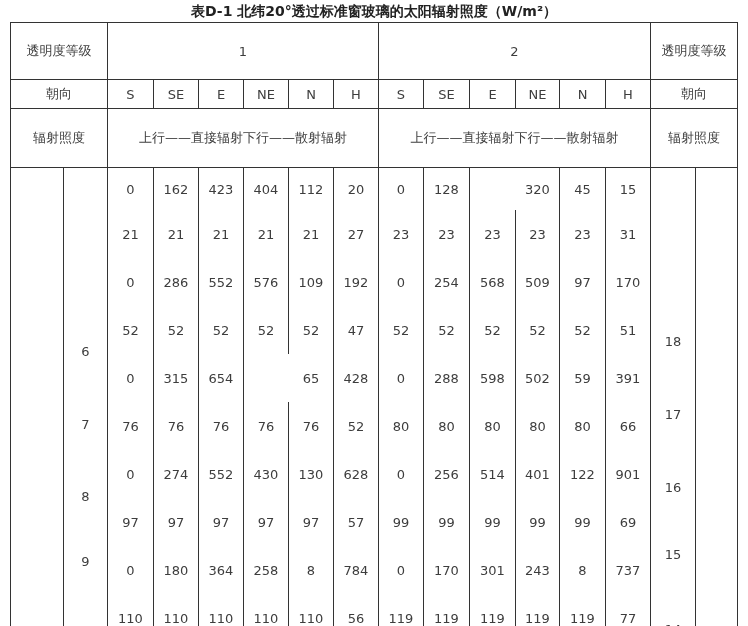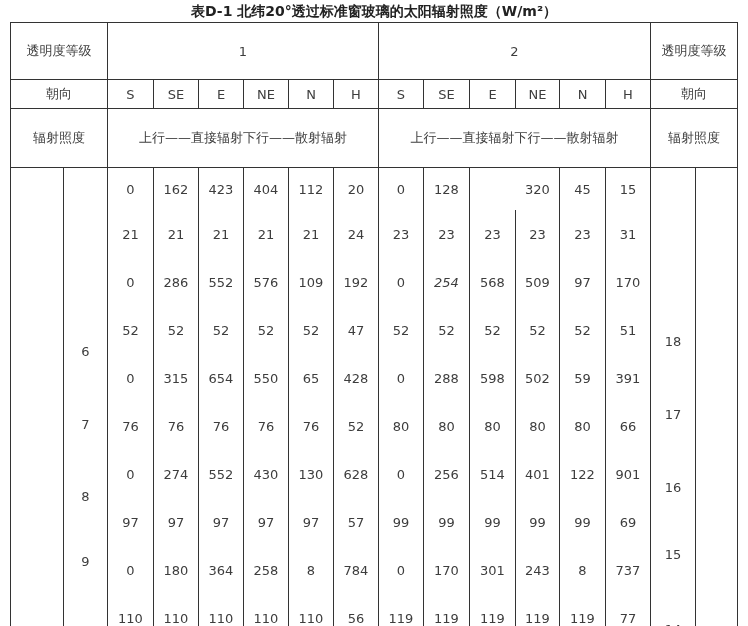--- a/index.html
+++ b/index.html
@@ -127,55 +127,54 @@
     <div class="cell" style="grid-area: 4 / 9;">0</div>
     <div class="cell" style="grid-area: 4 / 10;">128</div>
     <div class="cell" style="grid-area: 4 / 12;">320</div>
     <div class="cell" style="grid-area: 4 / 13;">45</div>
     <div class="cell" style="grid-area: 4 / 14;">15</div>
     <div class="cell" style="grid-area: 5 / 3;">21</div>
     <div class="cell" style="grid-area: 5 / 4;">21</div>
     <div class="cell" style="grid-area: 5 / 5;">21</div>
     <div class="cell" style="grid-area: 5 / 6;">21</div>
     <div class="cell" style="grid-area: 5 / 7;">21</div>
-    <div class="cell" style="grid-area: 5 / 8;">24</div>
+    <div class="cell" style="grid-area: 5 / 8;">27</div>
     <div class="cell" style="grid-area: 5 / 9;">23</div>
     <div class="cell" style="grid-area: 5 / 10;">23</div>
     <div class="cell" style="grid-area: 5 / 11;">23</div>
     <div class="cell" style="grid-area: 5 / 12;">23</div>
     <div class="cell" style="grid-area: 5 / 13;">23</div>
     <div class="cell" style="grid-area: 5 / 14;">31</div>
     <div class="cell" style="grid-area: 6 / 3;">0</div>
     <div class="cell" style="grid-area: 6 / 4;">286</div>
     <div class="cell" style="grid-area: 6 / 5;">552</div>
     <div class="cell" style="grid-area: 6 / 6;">576</div>
     <div class="cell" style="grid-area: 6 / 7;">109</div>
     <div class="cell" style="grid-area: 6 / 8;">192</div>
     <div class="cell" style="grid-area: 6 / 9;">0</div>
-    <div class="cell" style="grid-area: 6 / 10; font-style: italic;">254</div>
+    <div class="cell" style="grid-area: 6 / 10;">254</div>
     <div class="cell" style="grid-area: 6 / 11;">568</div>
     <div class="cell" style="grid-area: 6 / 12; text-align: center;">509</div>
     <div class="cell" style="grid-area: 6 / 13;">97</div>
     <div class="cell" style="grid-area: 6 / 14;">170</div>
     <div class="cell" style="grid-area: 7 / 3;">52</div>
     <div class="cell" style="grid-area: 7 / 4;">52</div>
     <div class="cell" style="grid-area: 7 / 5;">52</div>
     <div class="cell" style="grid-area: 7 / 6;">52</div>
     <div class="cell" style="grid-area: 7 / 7;">52</div>
     <div class="cell" style="grid-area: 7 / 8;">47</div>
     <div class="cell" style="grid-area: 7 / 9;">52</div>
     <div class="cell" style="grid-area: 7 / 10;">52</div>
     <div class="cell" style="grid-area: 7 / 11;">52</div>
     <div class="cell" style="grid-area: 7 / 12;">52</div>
     <div class="cell" style="grid-area: 7 / 13;">52</div>
     <div class="cell" style="grid-area: 7 / 14;">51</div>
     <div class="cell" style="grid-area: 8 / 3;">0</div>
     <div class="cell" style="grid-area: 8 / 4;">315</div>
     <div class="cell" style="grid-area: 8 / 5;">654</div>
-    <div class="cell" style="grid-area: 8 / 6;">550</div>
     <div class="cell" style="grid-area: 8 / 7;">65</div>
     <div class="cell" style="grid-area: 8 / 8;">428</div>
     <div class="cell" style="grid-area: 8 / 9;">0</div>
     <div class="cell" style="grid-area: 8 / 10;">288</div>
     <div class="cell" style="grid-area: 8 / 11;">598</div>
     <div class="cell" style="grid-area: 8 / 12;">502</div>
     <div class="cell" style="grid-area: 8 / 13;">59</div>
     <div class="cell" style="grid-area: 8 / 14;">391</div>
     <div class="cell" style="grid-area: 9 / 3;">76</div>
     <div class="cell" style="grid-area: 9 / 4;">76</div>

